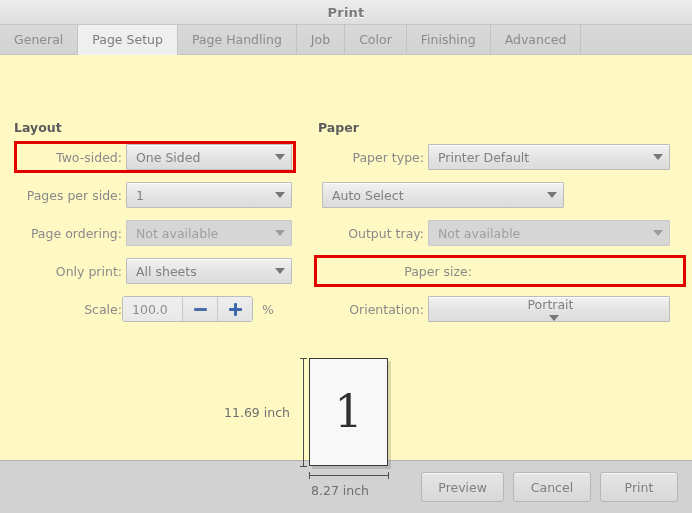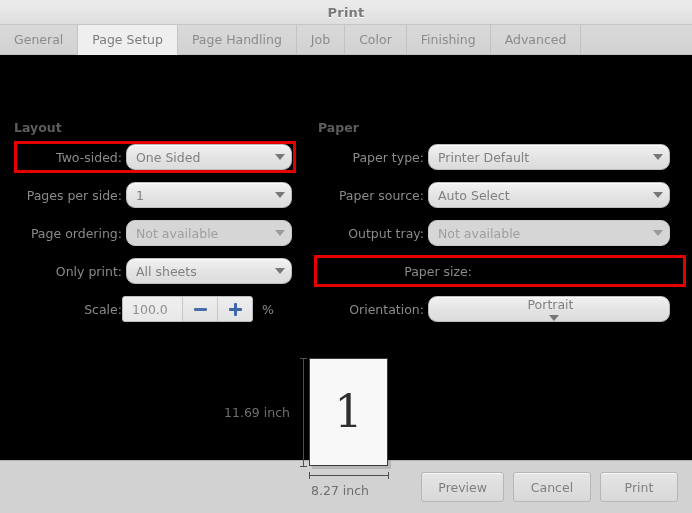--- a/index.html
+++ b/index.html
@@ -82,21 +82,21 @@
   .tab-filler {
     flex: 1 1 auto;
     height: 29px;
     background: linear-gradient(to bottom, #d9d9d9 0%, #d2d2d2 100%);
   }
 
   
   .content {
     position: relative;
     flex: 1 1 auto;
-    background: #000000;
+    background: #fef9c3;
     padding-left: 24px;
   }
 
   .section-title {
     position: absolute;
     font-weight: bold;
     font-size: 12.5px;
     color: #5c5c5c;
   }
   #layout-title { left: 14px; top: 65px; }
@@ -114,21 +114,21 @@
     text-align: right;
     white-space: nowrap;
     display: block;
   }
 
   
   .combo {
     box-sizing: border-box;
     height: 26px;
     border: 1px solid #bcbcbc;
-    border-radius: 9px;
+    border-radius: 1px;
     background: linear-gradient(to bottom, #f2f2f2 0%, #e3e3e3 55%, #dcdcdc 100%);
     display: flex;
     align-items: center;
     padding: 0 6px 0 9px;
     position: relative;
     cursor: default;
     box-shadow: 0 1px 0 rgba(255,255,255,0.75) inset;
   }
   .combo .combo-value {
     flex: 1 1 auto;
@@ -390,21 +390,20 @@
 
     <div class="field-row" style="left:318px; top:89px; width:360px;">
       <span class="field-label" style="width:106px;">Paper type:</span>
       <div class="combo" style="width:242px; margin-left:4px;">
         <span class="combo-value">Printer Default</span>
         <span class="arrow"></span>
       </div>
     </div>
 
     <div class="field-row" style="left:318px; top:127px; width:360px;">
-      <span class="field-label" style="width:106px;">Paper source:</span>
       <div class="combo" style="width:242px; margin-left:4px;">
         <span class="combo-value">Auto Select</span>
         <span class="arrow"></span>
       </div>
     </div>
 
     <div class="field-row" style="left:318px; top:165px; width:360px;">
       <span class="field-label" style="width:106px;">Output tray:</span>
       <div class="combo disabled" style="width:242px; margin-left:4px;">
         <span class="combo-value">Not available</span>

